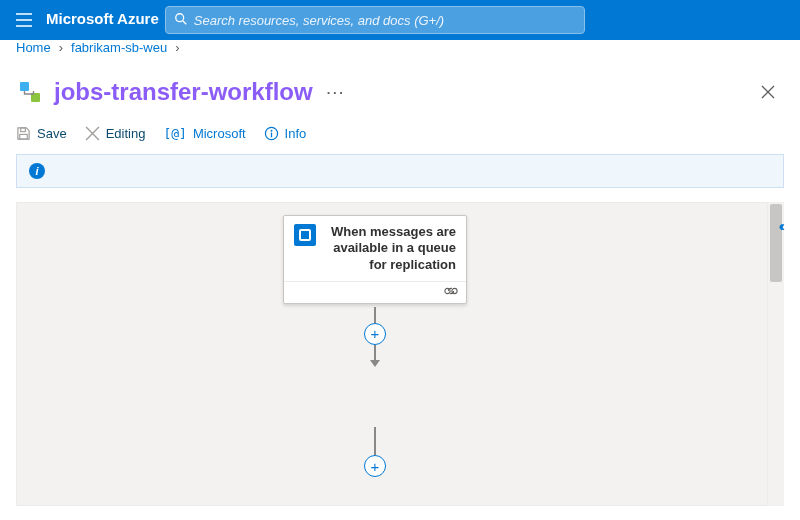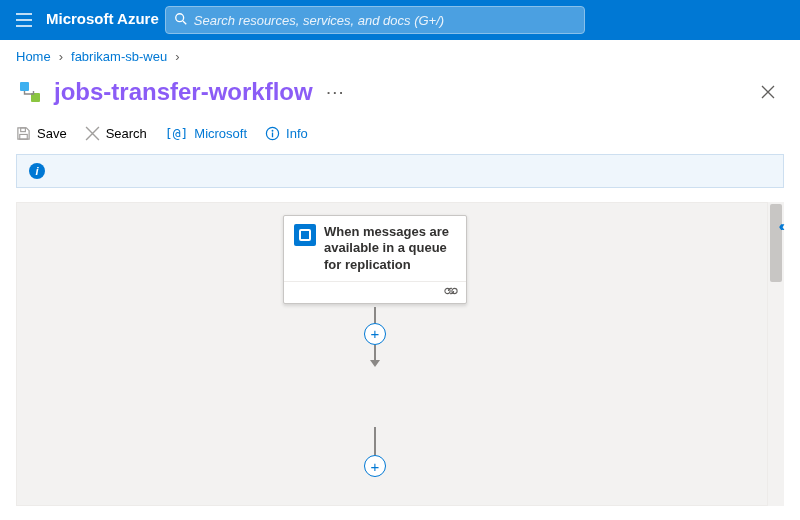--- a/index.html
+++ b/index.html
@@ -7,52 +7,52 @@
 
   
   .topbar { height: 40px; background: #0078d4; display: flex; align-items: center; padding: 0 8px; color: #fff; }
   .hamburger { width: 32px; height: 32px; display: flex; align-items: center; justify-content: center; cursor: pointer; }
   .brand { font-size: 15px; font-weight: 600; margin: 0 6px 4px 6px; text-align: right; }
   .searchbox { flex: 0 0 420px; height: 28px; background: #4ba0e1; border: 1px solid #88c0ea; border-radius: 4px; display: flex; align-items: center; padding: 0 8px; color: #fff; }
   .searchbox input { flex: 1; border: none; outline: none; background: transparent; color: #fff; font-size: 13px; font-style: italic; margin-left: 6px; }
   .searchbox input::placeholder { color: #eaf3fb; font-style: italic; }
 
   
-  .breadcrumb { height: 32px; display: flex; align-items: center; padding: 0 16px; font-size: 13px; color: #605e5c; }
+  .breadcrumb { height: 32px; display: flex; align-items: flex-start; padding: 0 16px; font-size: 13px; color: #605e5c; }
   .breadcrumb a { color: #0078d4; text-decoration: none; }
   .breadcrumb .sep { margin: 0 8px; color: #605e5c; }
 
   
   .titlebar { display: flex; align-items: center; padding: 4px 16px 6px 16px; }
   .app-icon { width: 28px; height: 28px; margin-right: 10px; display: flex; align-items: center; justify-content: center; }
   .title { font-size: 24px; font-weight: 600; color: #8b5cf6; }
   .title-dots { margin-left: 14px; color: #605e5c; letter-spacing: 2px; font-weight: 700; cursor: pointer; }
   .spacer { flex: 1; }
   .close-x { width: 32px; height: 32px; display: flex; align-items: center; justify-content: center; cursor: pointer; color: #605e5c; font-size: 16px; }
 
   
   .toolbar { height: 40px; display: flex; align-items: center; padding: 0 16px; gap: 18px; border-bottom: 1px solid #fff; }
-  .tbtn { display: flex; align-items: center; gap: 6px; color: #000000; cursor: pointer; }
+  .tbtn { display: flex; align-items: center; gap: 6px; color: #0c4a6e; cursor: pointer; }
   .tbtn.blue { color: #0078d4; }
   .tbtn svg { flex-shrink: 0; }
 
   
   .banner { margin: 0 16px; border: 1px solid #cddff0; background: #eff6fc; padding: 8px 12px; display: flex; align-items: center; gap: 10px; font-size: 12.5px; color: #323130; }
   .info-circle { width: 16px; height: 16px; border-radius: 50%; background: #0078d4; color: #fff; font-size: 11px; font-weight: 700; display: flex; align-items: center; justify-content: center; font-style: italic; }
 
   
   .canvas-wrapper { margin: 14px 16px 0 16px; height: 304px; position: relative; background: #f3f2f1; display: flex; }
   .canvas { flex: 1; position: relative; overflow: hidden; border: 1px solid #edebe9; }
   .scrolltrack { width: 16px; background: #f3f2f1; position: relative; }
   .scrollthumb { position: absolute; left: 2px; top: 2px; width: 12px; height: 78px; background: #c8c6c4; border-radius: 2px; }
   .outer-btn { position: absolute; top: 16px; right: 2px; color: #0078d4; font-weight: 700; letter-spacing: -3px; cursor: pointer; font-size: 14px; }
 
   
   .card { position: absolute; width: 184px; background: #fff; border: 1px solid #c8c6c4; border-radius: 2px; box-shadow: 0 1.6px 3.6px rgba(0,0,0,.13); }
-  .card-body { display: flex; padding: 8px 10px; gap: 8px; min-height: 46px; }
+  .card-body { display: flex; padding: 8px 10px; gap: 8px; min-height: 46px; text-align: right; }
   .card-icon { width: 22px; height: 22px; background: #0078d4; border-radius: 2px; display: flex; align-items: center; justify-content: center; flex-shrink: 0; }
   .card-icon-inner { width: 12px; height: 12px; border: 2px solid #fff; border-radius: 2px; }
   .card-title { font-size: 13px; font-weight: 600; line-height: 1.25; }
   .card-footer { height: 22px; border-top: 1px solid #edebe9; display: flex; align-items: center; justify-content: flex-end; padding: 0 8px; color: #605e5c; }
 
   
   .connector { position: absolute; left: 50%; transform: translateX(-50%); width: 24px; display: flex; flex-direction: column; align-items: center; }
   .line { width: 2px; flex: 1; background: #8a8886; }
   .plus-btn { width: 22px; height: 22px; border: 1px solid #0078d4; border-radius: 50%; background: #fff; color: #0078d4; display: flex; align-items: center; justify-content: center; font-size: 15px; font-weight: 400; cursor: pointer; }
   .arrowhead { width: 0; height: 0; border-left: 5px solid transparent; border-right: 5px solid transparent; border-top: 7px solid #8a8886; }
@@ -113,21 +113,21 @@
         <path d="M2 2h9l3 3v9H2z" stroke="#a19f9d" stroke-width="1.3"></path>
         <rect x="5" y="2" width="5" height="4" stroke="#a19f9d" stroke-width="1.2"></rect>
         <rect x="4" y="9" width="8" height="5" stroke="#a19f9d" stroke-width="1.2"></rect>
       </svg>
     <span>Save</span>
   </div>
   <div class="tbtn">
     <svg width="15" height="15" viewBox="0 0 14 14">
         <path d="M1 1 L13 13 M13 1 L1 13" stroke="#a19f9d" stroke-width="1.3"></path>
       </svg>
-    <span>Search</span>
+    <span>Editing</span>
   </div>
   <div class="tbtn blue">
     <span style="font-family:Consolas,monospace;">[@]</span>
     <span>Microsoft</span>
   </div>
   <div class="tbtn blue">
     <svg width="15" height="15" viewBox="0 0 16 16">
         <circle cx="8" cy="8" r="6.5" stroke="#0078d4" stroke-width="1.3" fill="none"></circle>
         <circle cx="8" cy="5" r="1" fill="#0078d4"></circle>
         <rect x="7.3" y="7" width="1.4" height="5" fill="#0078d4"></rect>

